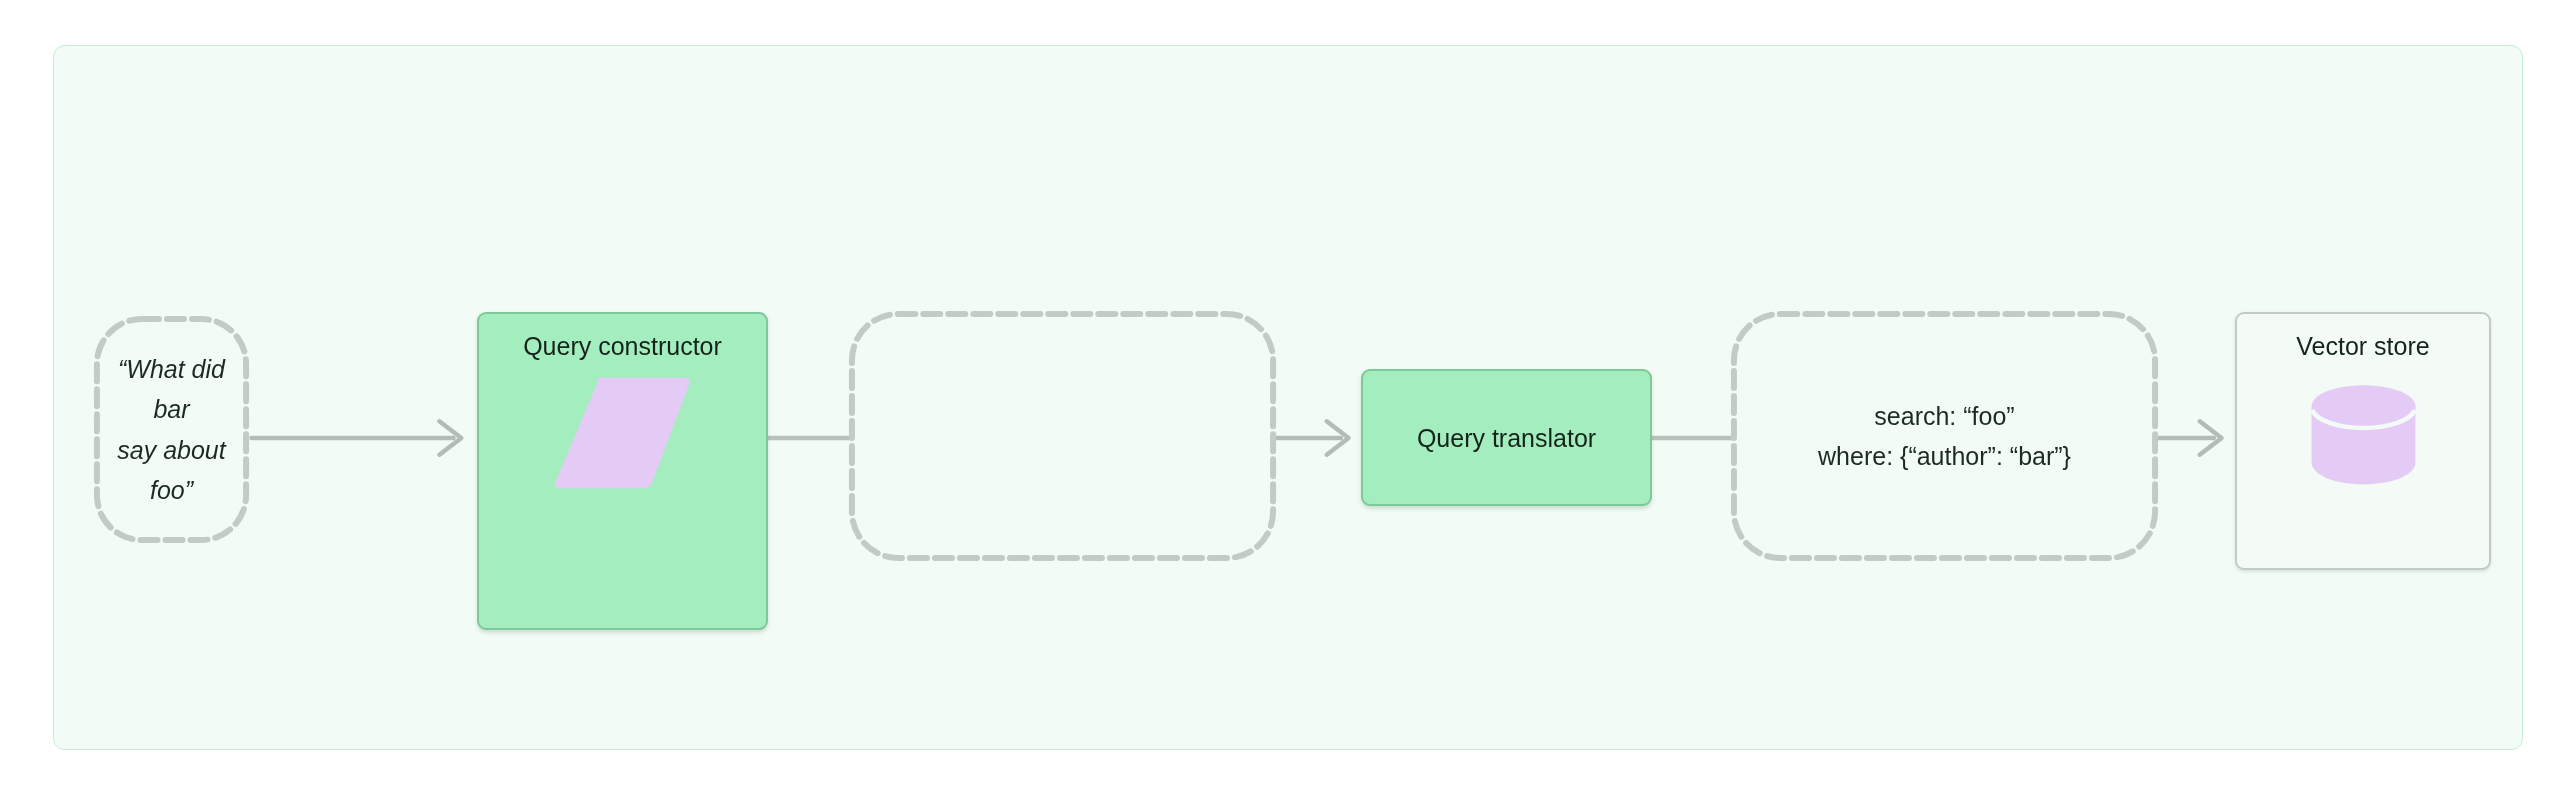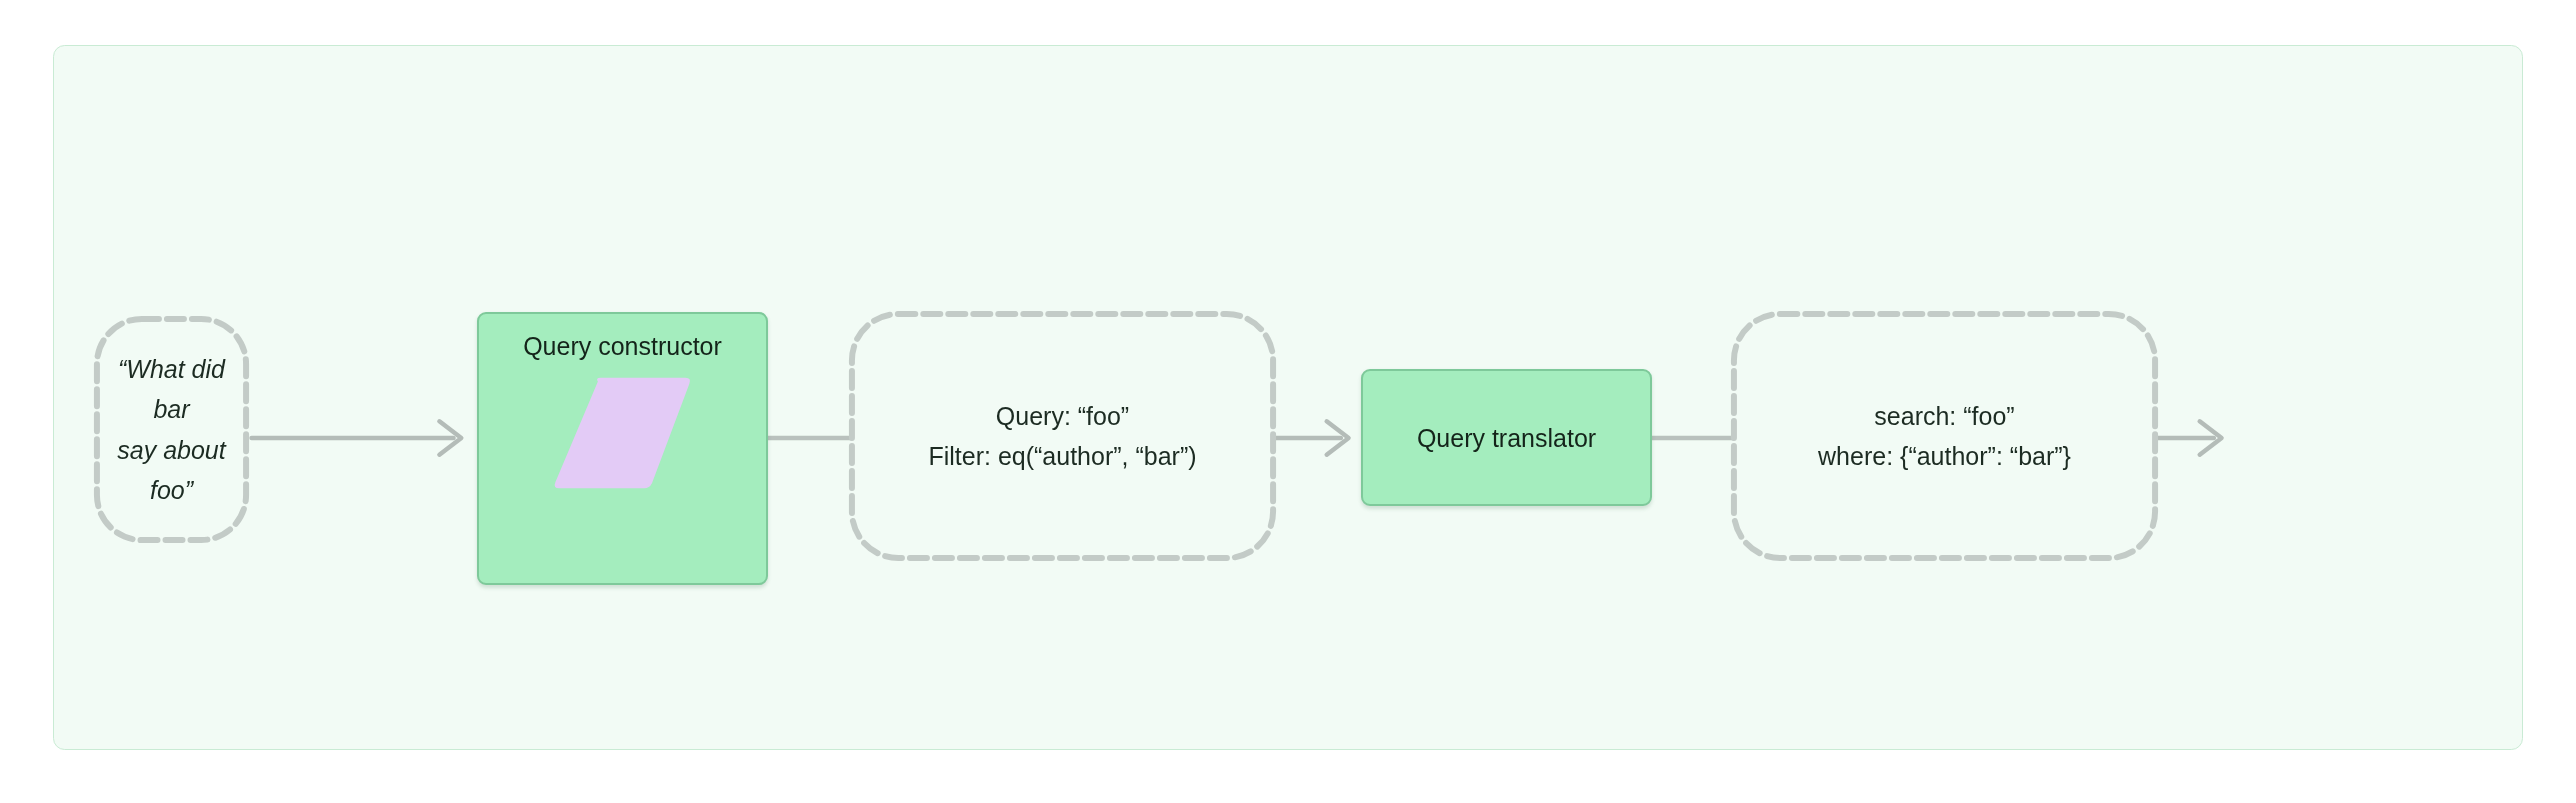--- a/index.html
+++ b/index.html
@@ -123,21 +123,21 @@
     line-height: 1.2;
     text-align: center;
     white-space: nowrap;
   }
 
   
   #node-user-query {
     left: 95px;  top: 317px;  width: 153px; height: 225px; font-style: italic;
   }
   #node-query-constructor {
-    left: 477px;  top: 312px;  width: 291px; height: 273px;
+    left: 477px;  top: 312px;  width: 291px; height: 318px;
     padding-top: 16.7px;
   }
   #node-structured-query {
     left: 850px; top: 312px;  width: 425px; height: 248px;
   }
   #node-query-translator {
     left: 1361px; top: 369px;  width: 291px; height: 137px;
     justify-content: center;
     padding-top: 0;
   }
@@ -227,31 +227,37 @@
     <span class="node-label">Query constructor</span>
     <svg class="parallelogram-icon" viewBox="0 0 230 180">
       <path d="M 76 10 Q 72 4 80 4 L 212 4 Q 222 4 218 14 L 160 168 Q 156 176 148 176 L 16 176 Q 6 176 10 166 Z" fill="#e3cbf6"></path>
     </svg>
   </div>
 
   <div class="node dashed" id="node-structured-query">
     <svg class="dash-frame" viewBox="0 0 660 385" preserveAspectRatio="none">
       <rect x="3" y="3" width="654" height="379" rx="72" ry="72" fill="none" stroke="#c3cbc7" stroke-width="6" stroke-dasharray="17 8" stroke-linecap="round" vector-effect="non-scaling-stroke"></rect>
     </svg>
-    <span class="node-label">Query: “foo”
-Filter: eq(“author”, “bar”)</span>
   </div>
 
   <div class="node green" id="node-query-translator">
     <span class="node-label">Query translator</span>
   </div>
 
   <div class="node dashed" id="node-translated-query">
     <svg class="dash-frame" viewBox="0 0 660 385" preserveAspectRatio="none">
       <rect x="3" y="3" width="654" height="379" rx="72" ry="72" fill="none" stroke="#c3cbc7" stroke-width="6" stroke-dasharray="17 8" stroke-linecap="round" vector-effect="non-scaling-stroke"></rect>
     </svg>
     <span class="node-label">search: “foo”
 where: {“author”: “bar”}</span>
   </div>
 
+  <div class="node outlined" id="node-vector-store">
+    <span class="node-label">Vector store</span>
+    <svg class="cylinder-icon" viewBox="0 0 170 160">
+      <path d="M 4 36 L 4 124 A 81 34 0 0 0 166 124 L 166 36 Z" fill="#e3cbf6"></path>
+      <ellipse cx="85" cy="36" rx="81" ry="33" fill="#e3cbf6"></ellipse>
+      <path d="M 5 42 A 81 33 0 0 0 165 42" fill="none" stroke="#f4fbf7" stroke-width="7"></path>
+    </svg>
+  </div>
 
 </div>
 
 
 </body></html>

